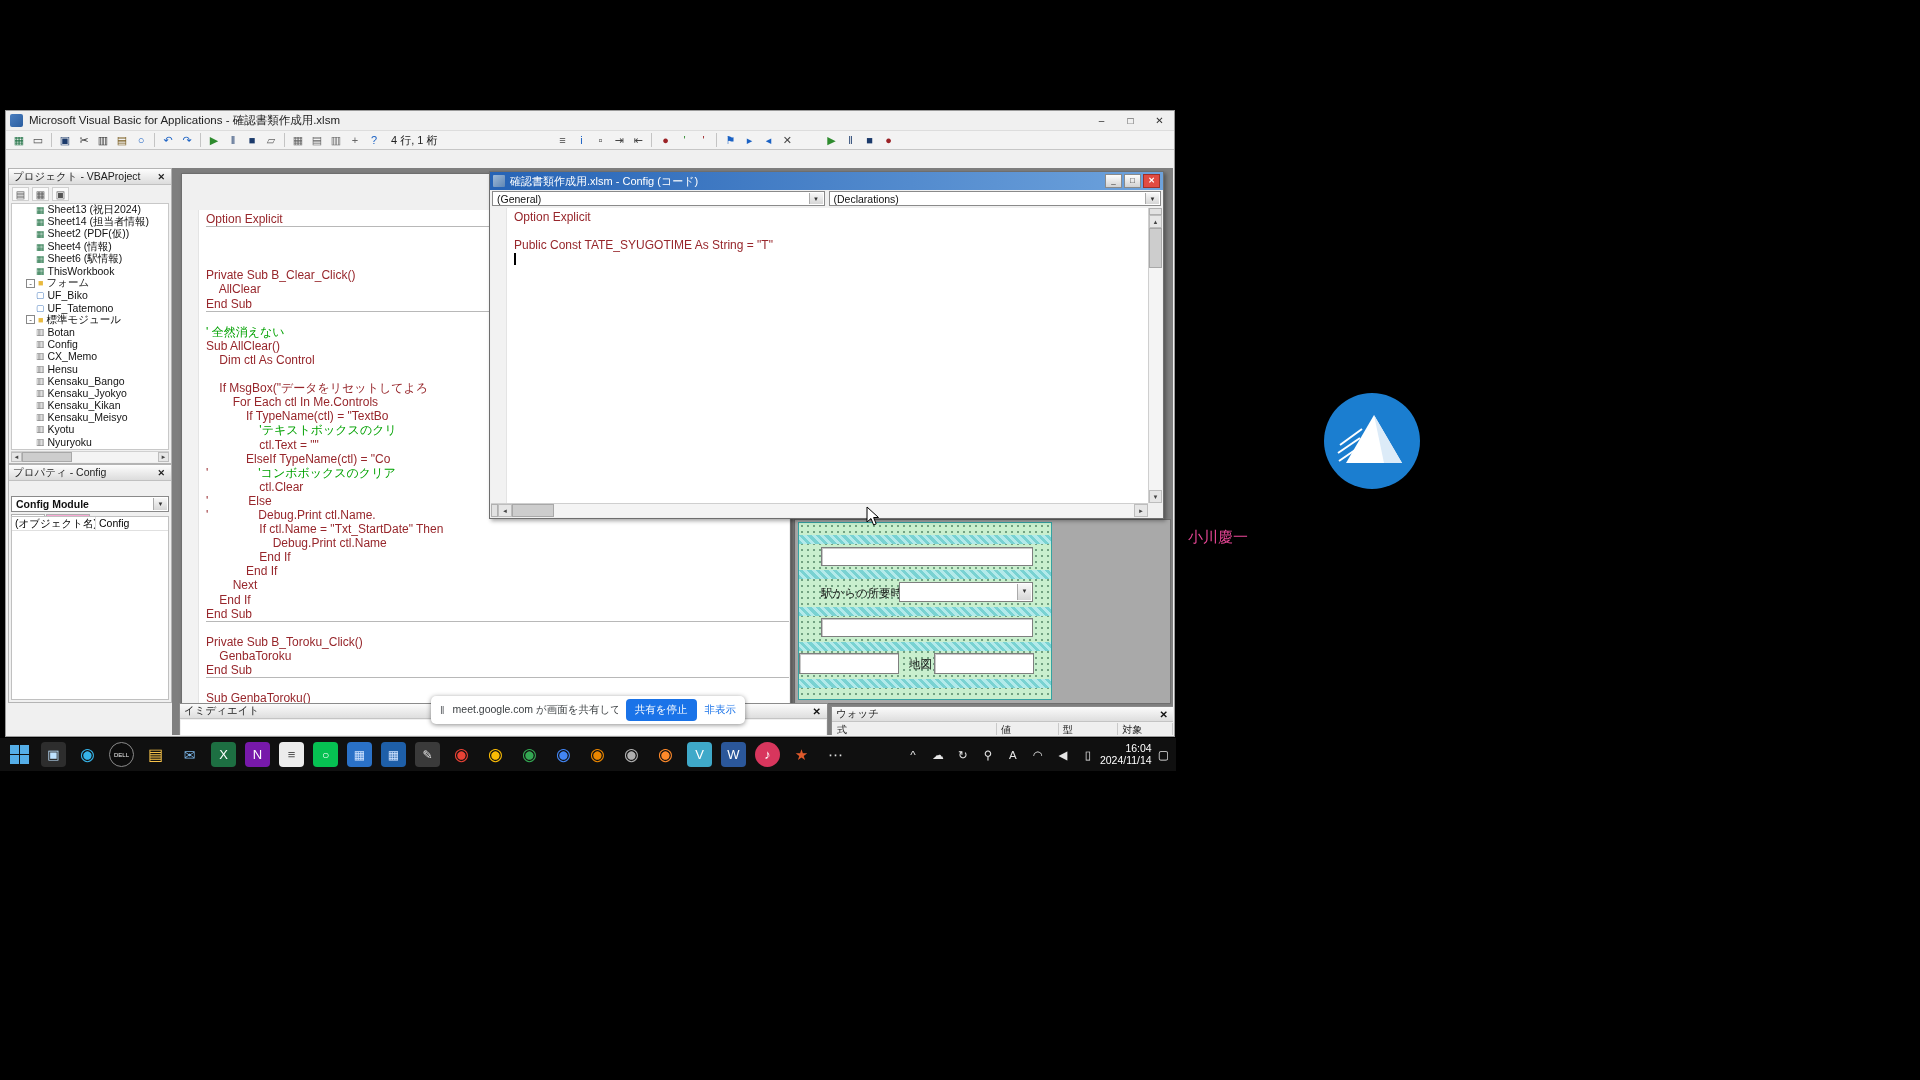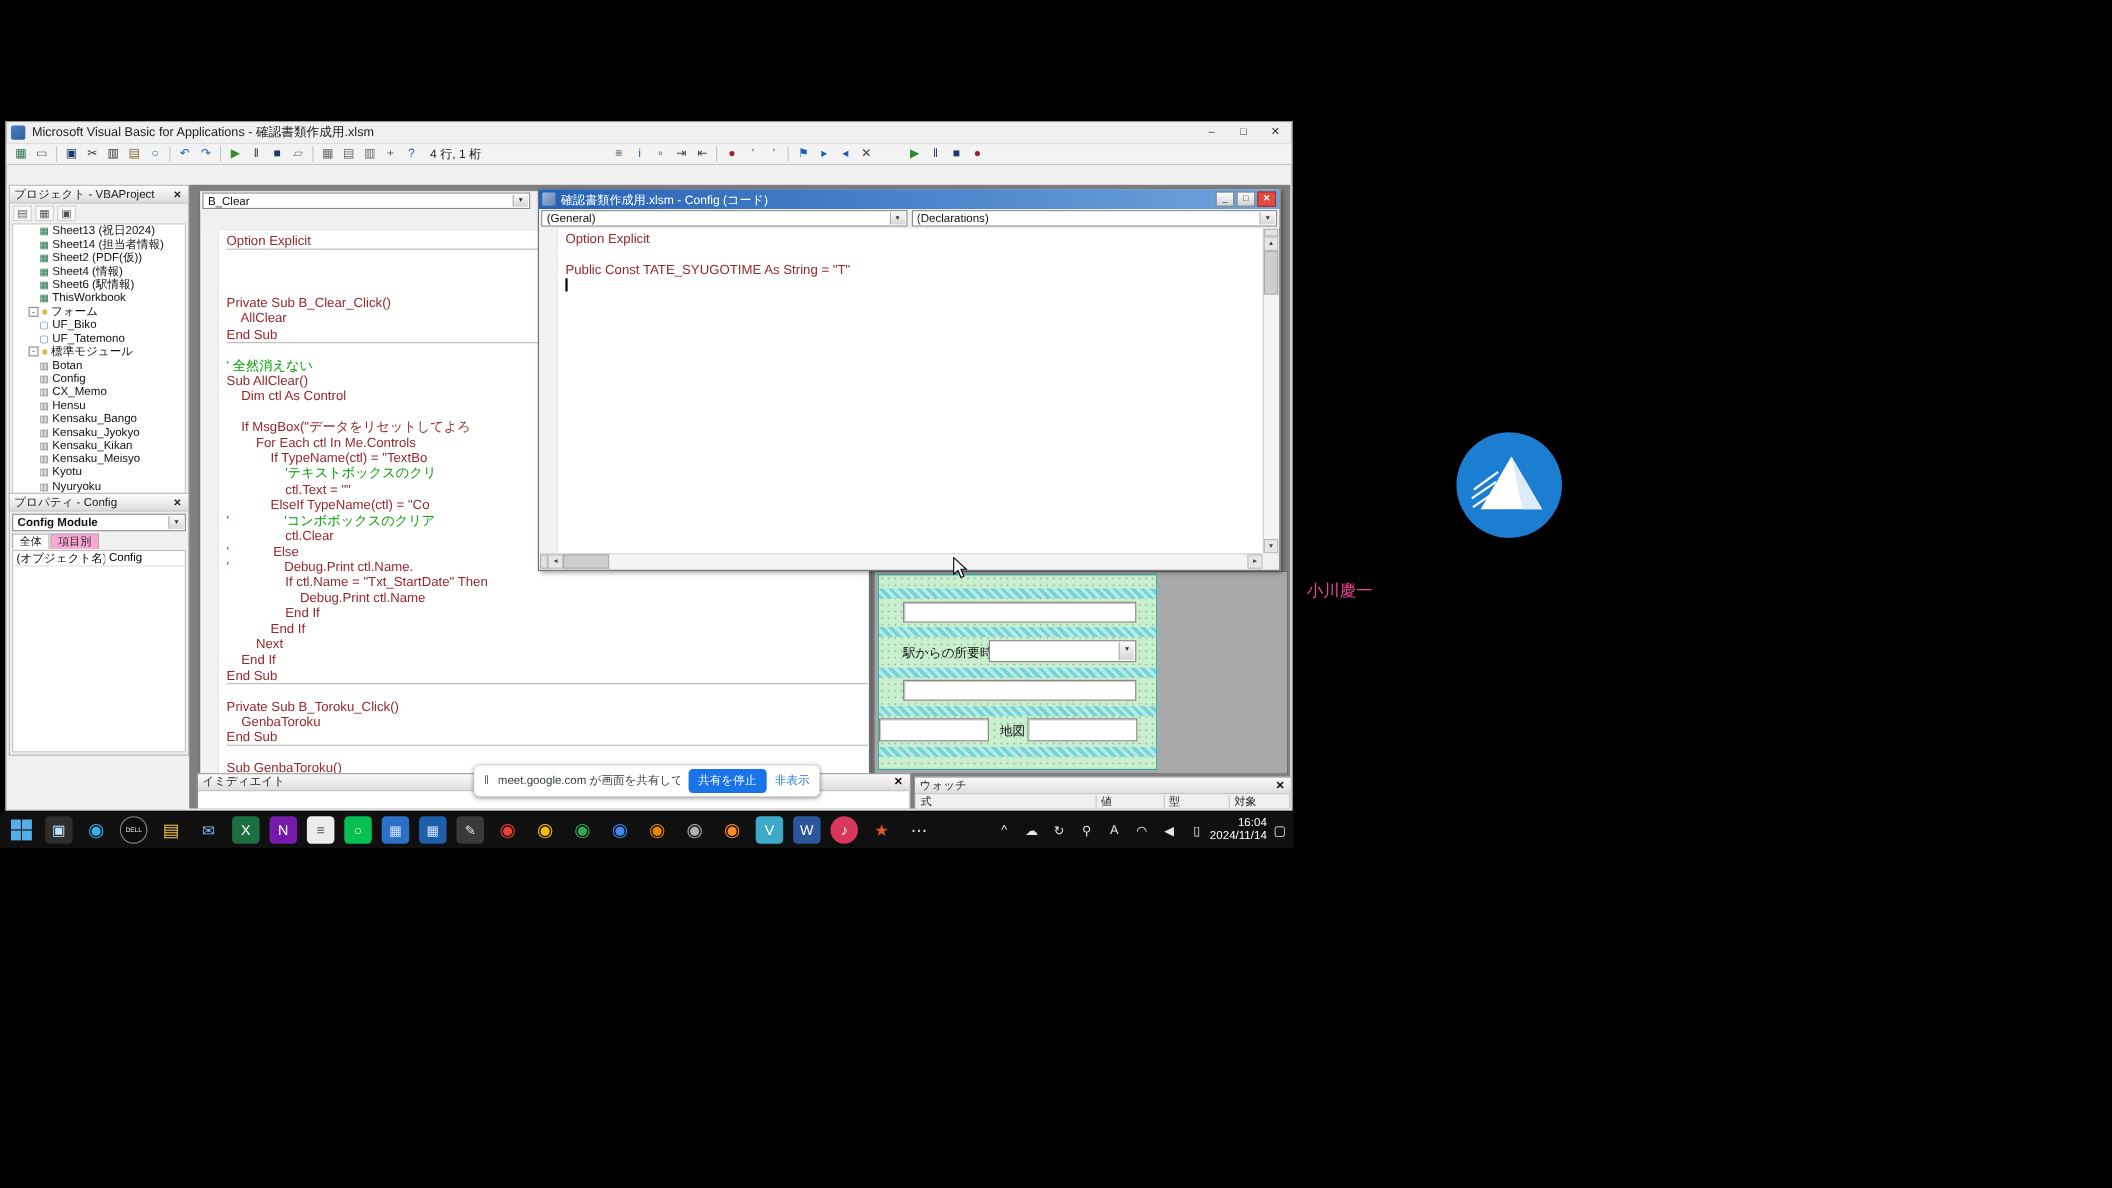--- a/index.html
+++ b/index.html
@@ -19,37 +19,37 @@
   .tb-sep{width:1px;height:14px;background:#c4c4c4;margin:0 3px}
   .tb-pos{font-size:11px;color:#222;margin:0 8px;white-space:pre}
   #tb-b{margin-left:108px}
   #tb-c{margin-left:26px}
 
   .workspace{position:absolute;top:57px;left:0;right:0;bottom:0;background:#f0f0f0}
 
   
   .sidepanel{position:absolute;left:2px;width:164px;background:#f0f0f0;border:1px solid #b4b4b4}
   #project{top:0;height:296px}
-  #props{top:280px;height:239px}
+  #props{top:296px;height:239px}
   .panel-hd{height:16px;background:linear-gradient(#fdfdfd,#dcdcdc);border-bottom:1px solid #c0c0c0;display:flex;align-items:center;font-size:10.5px;color:#222;padding:0 4px;white-space:nowrap;overflow:hidden}
   .panel-x{margin-left:auto;font-size:9px;color:#222;font-weight:bold;padding:0 2px}
   .proj-tools{height:17px;display:flex;gap:3px;padding:1px 3px;align-items:center}
   .pt-icon{width:17px;height:14px;font-size:10px;text-align:center;line-height:13px;border:1px solid #d0d0d0;background:#fafafa;color:#555}
   .tree{position:absolute;top:34px;left:2px;right:2px;bottom:13px;background:#fff;border:1px solid #c8c8c8;overflow:hidden;font-size:10.5px;color:#111}
   .trow{height:12.2px;display:flex;align-items:center;white-space:nowrap}
   .texp{width:9px;height:9px;border:1px solid #888;background:#fff;font-size:8px;line-height:7px;text-align:center;margin-right:3px;color:#333;flex:none}
   .ticon{margin-right:3px;font-size:9px;flex:none}
   .ti-sheet,.ti-workbook{color:#217346}.ti-folder{color:#e8b93e}.ti-form{color:#4a7ebf}.ti-module{color:#777}
   .hscroll{position:absolute;bottom:1px;left:2px;right:2px;height:11px;background:#f0f0f0;display:flex;align-items:stretch;border-top:1px solid #d0d0d0}
   .sb-arrow{width:11px;background:#e6e6e6;border:1px solid #bdbdbd;font-size:6px;text-align:center;line-height:9px;color:#444;flex:none}
   .sb-thumb{width:50px;background:#cdcdcd;border:1px solid #a8a8a8;flex:none}
   .sb-track{flex:1;background:#f4f4f4}
 
   
-  .prop-combo{margin:2px 2px 0;height:16px;background:#fff;border:1px solid #8a8a8a;font-size:10.5px;display:flex;align-items:center;padding-left:4px;position:relative;font-weight:bold;color:#111}
+  .prop-combo{margin:15px 2px 0;height:16px;background:#fff;border:1px solid #8a8a8a;font-size:10.5px;display:flex;align-items:center;padding-left:4px;position:relative;font-weight:bold;color:#111}
   .combo-arrow{position:absolute;right:1px;top:1px;bottom:1px;width:14px;background:linear-gradient(#f8f8f8,#d6d6d6);border-left:1px solid #aaa;font-size:6px;text-align:center;line-height:12px;color:#333}
   .ptabs{display:flex;margin:2px 2px 0;gap:1px}
   .ptab{font-size:10px;padding:0 6px;height:14px;line-height:14px;border:1px solid #b0b0b0;border-bottom:none;background:#f9a8d4;color:#222}
   .ptab.active{background:#fff}
   .prop-grid{position:absolute;left:2px;right:2px;top:51px;bottom:2px;background:#fff;border:1px solid #c0c0c0;font-size:10.5px}
   .prow{display:flex;height:14px;border-bottom:1px solid #e0e0e0}
   .pname{width:84px;border-right:1px solid #e0e0e0;padding-left:3px;overflow:hidden;white-space:nowrap}
   .pval{flex:1;padding-left:3px;overflow:hidden;white-space:nowrap}
 
   
@@ -333,26 +333,20 @@
           <div class="ffield" style="left:22px;top:95px;width:212px;height:19px"></div>
           <div class="fstripe" style="top:119px"></div>
           <div class="ffield" style="left:0;top:130px;width:100px;height:21px"></div>
           <div class="flabel" style="left:110px;top:134px">地図</div>
           <div class="ffield" style="left:135px;top:130px;width:100px;height:21px"></div>
           <div class="fstripe" style="top:156px"></div>
         </div>
       </div>
 
       <div class="cw inactive" id="cw1" style="left:9px;top:5px;width:610px;height:538px;z-index:2">
-        <div class="combo-row">
-          <div class="combo" style="width:298px">
-            <span class="lbl">B_Clear</span>
-            <span class="combo-arrow">▼</span>
-          </div>
-        </div>
         <div class="code-area">
           <div class="margin-strip"></div>
           <div class="code" id="code1"><div class="cl"><span class="c-k">Option Explicit</span></div><div class="cl sep"></div><div class="cl"></div><div class="cl"></div><div class="cl"><span class="c-k">Private Sub B_Clear_Click()</span></div><div class="cl"><span class="c-k">    AllClear</span></div><div class="cl"><span class="c-k">End Sub</span></div><div class="cl sep"></div><div class="cl"><span class="c-g">' 全然消えない</span></div><div class="cl"><span class="c-k">Sub AllClear()</span></div><div class="cl"><span class="c-k">    Dim ctl As Control</span></div><div class="cl"></div><div class="cl"><span class="c-k">    If MsgBox("データをリセットしてよろ</span></div><div class="cl"><span class="c-k">        For Each ctl In Me.Controls</span></div><div class="cl"><span class="c-k">            If TypeName(ctl) = "TextBo</span></div><div class="cl"><span class="c-g">                'テキストボックスのクリ</span></div><div class="cl"><span class="c-k">                ctl.Text = ""</span></div><div class="cl"><span class="c-k">            ElseIf TypeName(ctl) = "Co</span></div><div class="cl"><span class="c-k">'</span><span class="c-g">               'コンボボックスのクリア</span></div><div class="cl"><span class="c-k">                ctl.Clear</span></div><div class="cl"><span class="c-k">'            Else</span></div><div class="cl"><span class="c-k">'               Debug.Print ctl.Name.</span></div><div class="cl"><span class="c-k">                If ctl.Name = "Txt_StartDate" Then</span></div><div class="cl"><span class="c-k">                    Debug.Print ctl.Name</span></div><div class="cl"><span class="c-k">                End If</span></div><div class="cl"><span class="c-k">            End If</span></div><div class="cl"><span class="c-k">        Next</span></div><div class="cl"><span class="c-k">    End If</span></div><div class="cl"><span class="c-k">End Sub</span></div><div class="cl sep"></div><div class="cl"><span class="c-k">Private Sub B_Toroku_Click()</span></div><div class="cl"><span class="c-k">    GenbaToroku</span></div><div class="cl"><span class="c-k">End Sub</span></div><div class="cl sep"></div><div class="cl"><span class="c-k">Sub GenbaToroku()</span></div></div>
         </div>
       </div>
 
       <div class="cw active" id="cw2" style="left:317px;top:3px;width:675px;height:348px;z-index:3">
         <div class="cw-title">
           <div class="cw-ico"></div>
           <span>確認書類作成用.xlsm - Config (コード)</span>

